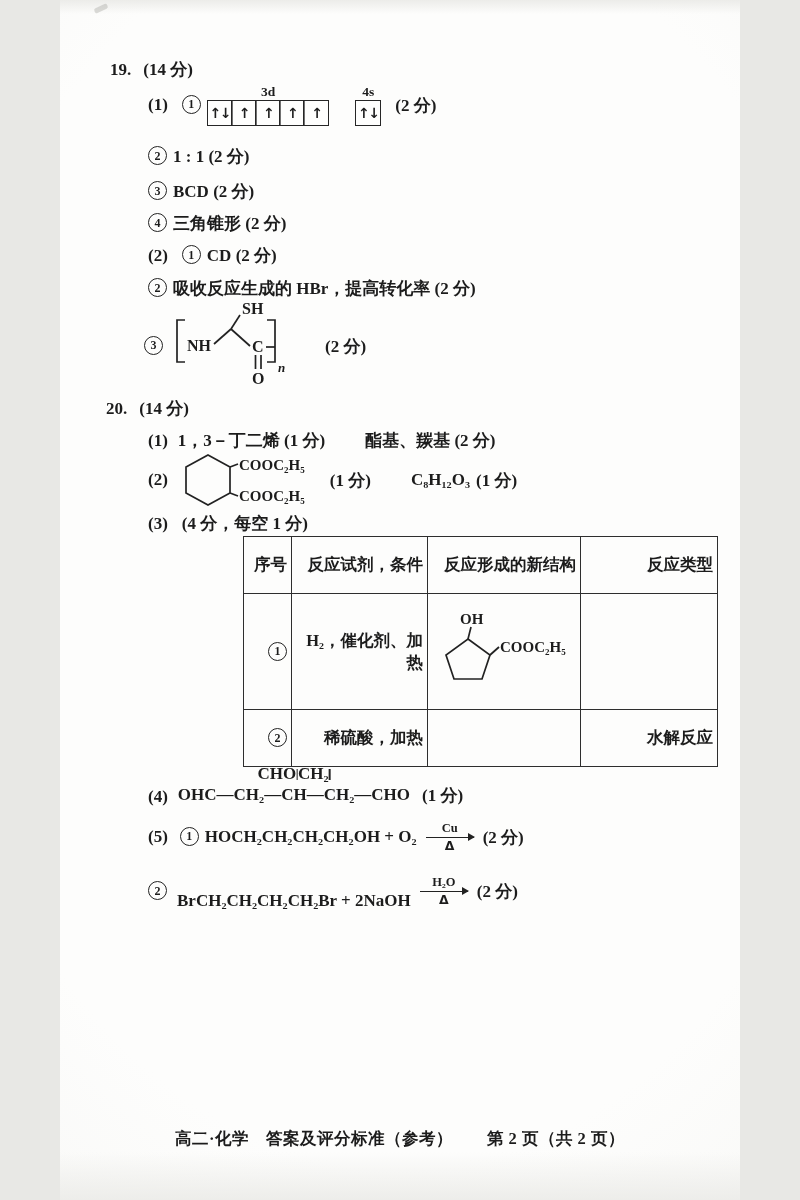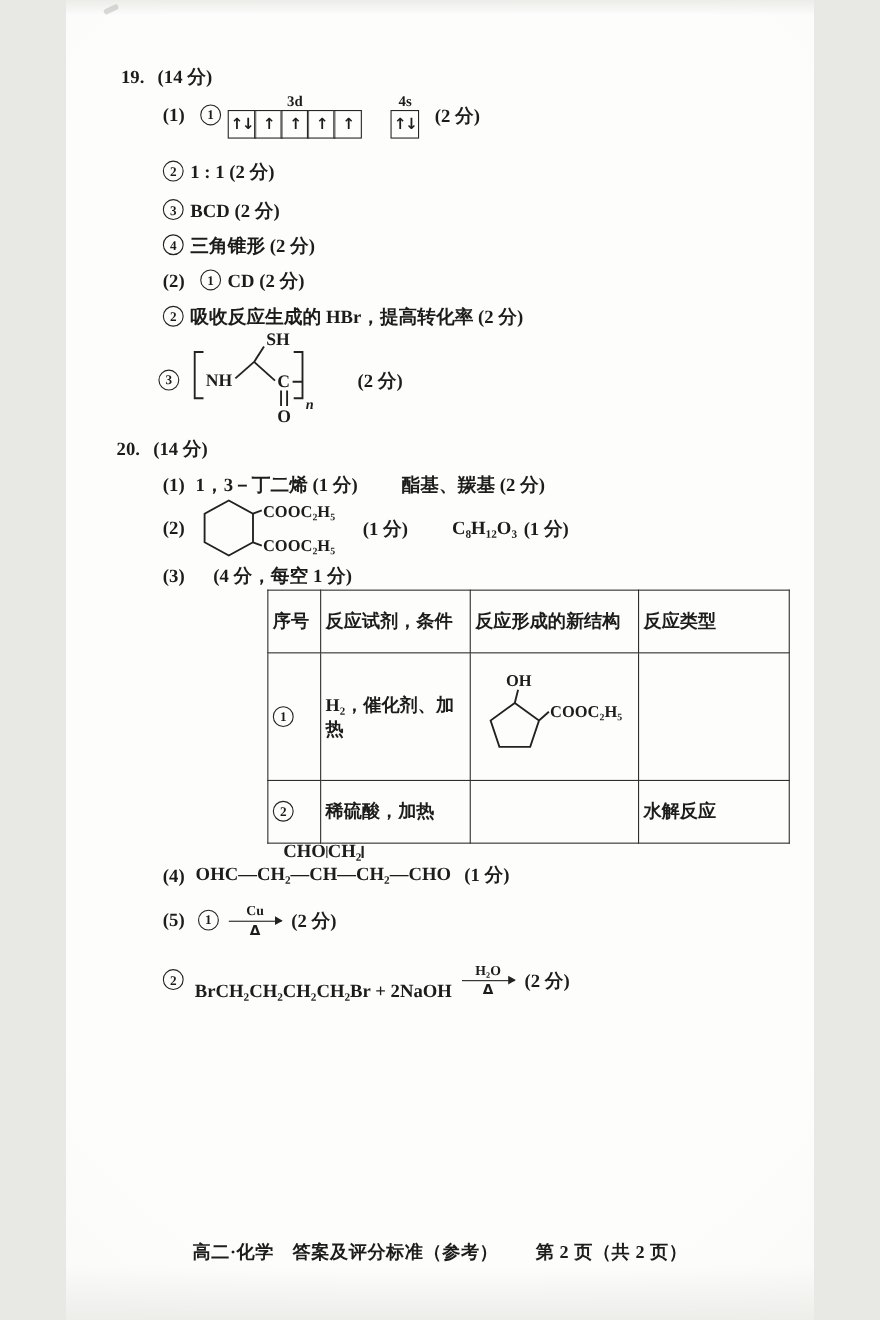--- a/index.html
+++ b/index.html
@@ -49,21 +49,21 @@
   .rxn .below{margin-top:2px;font-family:"DejaVu Sans",sans-serif;}
   .shaft{width:48px;height:1.7px;background:#222;position:relative;}
   .shaft::after{
     content:"";position:absolute;right:-1px;top:-3.6px;width:0;height:0;
     border-left:7px solid #222;border-top:4px solid transparent;border-bottom:4px solid transparent;
   }
 
   
   table.ans{border-collapse:collapse;table-layout:fixed;}
   table.ans td,table.ans th{
-    border:1.6px solid #2e2e2e;text-align:left;vertical-align:middle;
+    border:1.6px solid #2e2e2e;text-align:right;vertical-align:middle;
     font-size:16.5px;font-weight:bold;padding:17px 4px;
   }
   .col-no{width:48px;}.col-reagent{width:136px;}.col-struct{width:141px;}.col-type{width:137px;}
   .hrow{height:33px;}.r1{height:116px;}.r2{height:33px;}
 
   
   .chain{display:inline-block;white-space:nowrap;line-height:24px;}
   .anchor{position:relative;display:inline-block;}
   .branch{
     position:absolute;left:50%;bottom:100%;transform:translateX(-50%);
@@ -179,21 +179,21 @@
       <text x="61" y="19" font-size="15" fill="#1c1c1c">COOC₂H₅</text>
       <text x="61" y="50" font-size="15" fill="#1c1c1c">COOC₂H₅</text>
     </svg>
     <span>(1 分)</span>
     <span style="margin-left:34px;text-align:right;">C₈H₁₂O₃</span>
     <span>(1 分)</span>
   </div>
 
   <div class="abs row" style="left:88px;top:512px;">
     <span>(3)</span>
-    <span style="margin-left:20px;">(4 分，每空 1 分)</span>
+    <span style="margin-left:8px;">(4 分，每空 1 分)</span>
   </div>
 
   <table class="ans abs" style="left:183px;top:536px;">
     <colgroup>
         <col class="col-no">
         <col class="col-reagent">
         <col class="col-struct">
         <col class="col-type">
       </colgroup>
     <thead>
@@ -239,20 +239,21 @@
             <span>CH₂</span>
             <span class="vbond"></span>
           </span><span>CH</span></span><span>—CH₂—CHO</span>
     </span>
     <span style="margin-left:6px;">(1 分)</span>
   </div>
 
   <div class="abs row" style="left:88px;top:822px;">
     <span>(5)</span>
     <span class="circ" style="margin-left:6px;">1</span>
+    <span>HOCH₂CH₂CH₂CH₂OH + O₂</span>
     <span class="rxn">
       <span class="above">Cu</span>
       <span class="shaft"></span>
       <span class="below">Δ</span>
     </span>
     <span>(2 分)</span>
   </div>
 
   <div class="abs row" style="left:88px;top:872px;">
     <span class="circ">2</span>

